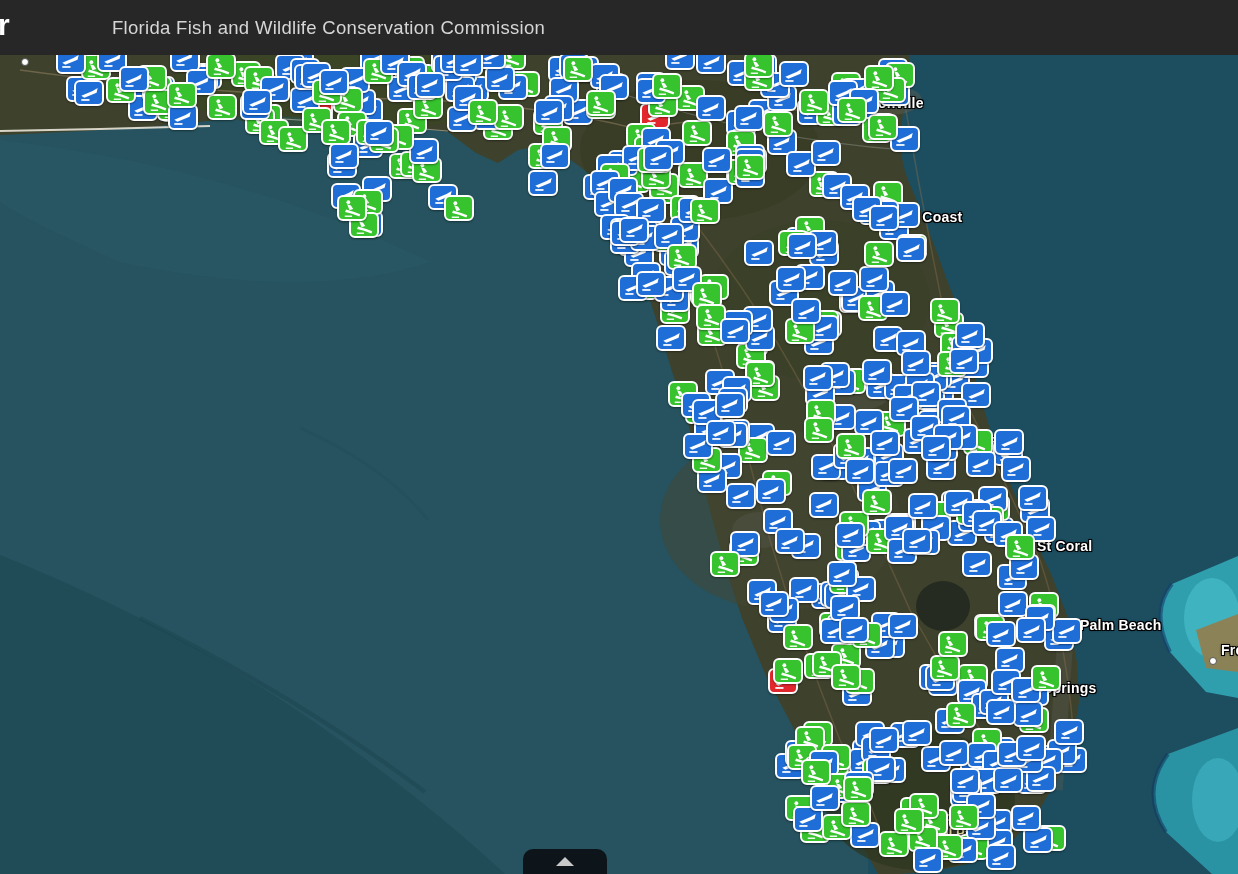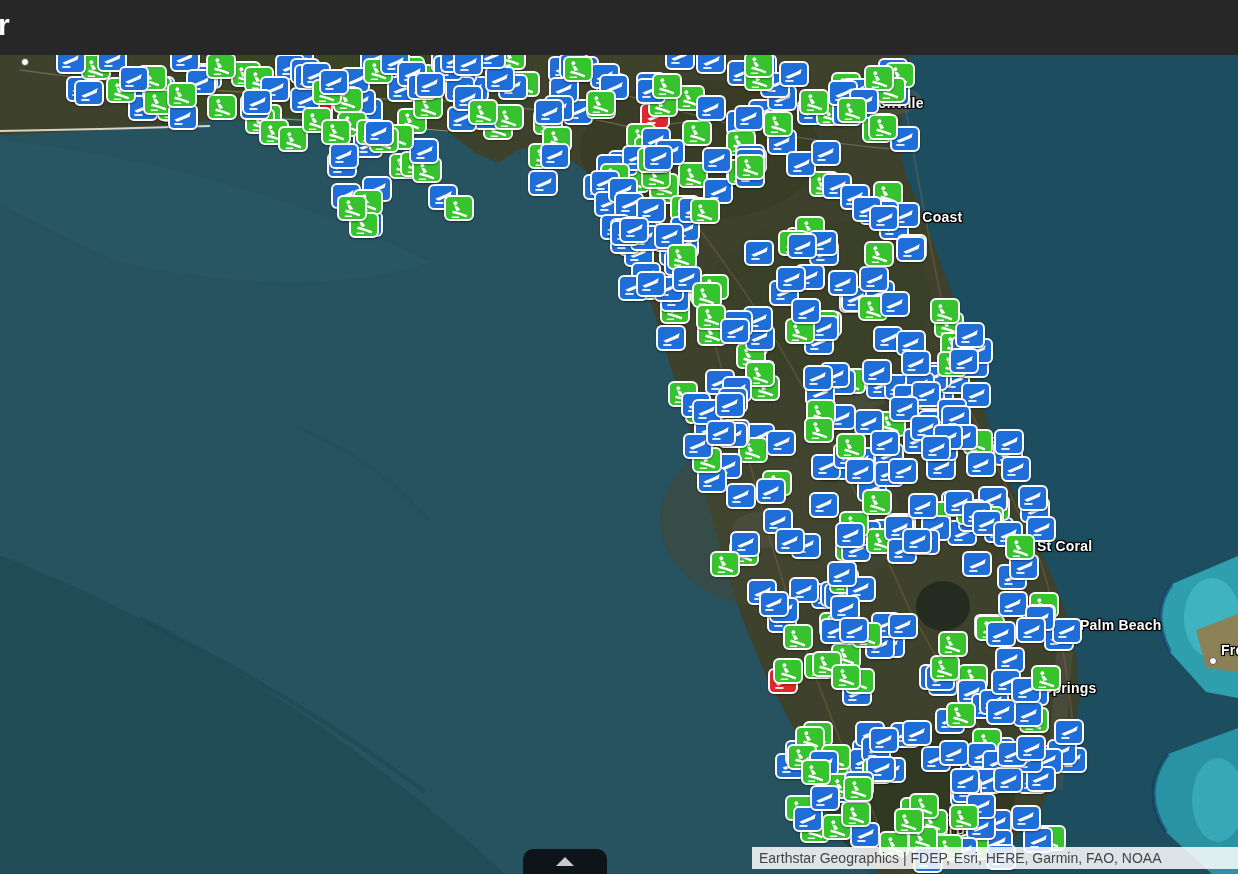--- a/index.html
+++ b/index.html
@@ -2817,21 +2817,21 @@
         <div class="marker" style="left: 1016px; top: 735px; background: rgb(31, 110, 216);">
           <svg viewBox="0 0 24 22">
             <use href="#g-boat"></use>
           </svg>
         </div>
       </div>
   </div>
 
   <div id="header">
     <span id="logo-partial">r</span>
+    <span id="app-title">Florida Fish and Wildlife Conservation Commission</span>
   </div>
 
-  <div id="attribution">Earthstar Geographics | FDEP, Esri, HERE, Garmin, FAO, NOAA</div>
 
   <div id="expand-tab">
     <span class="arrow-up"></span>
   </div>
 
 </div>
 
 </body></html>

